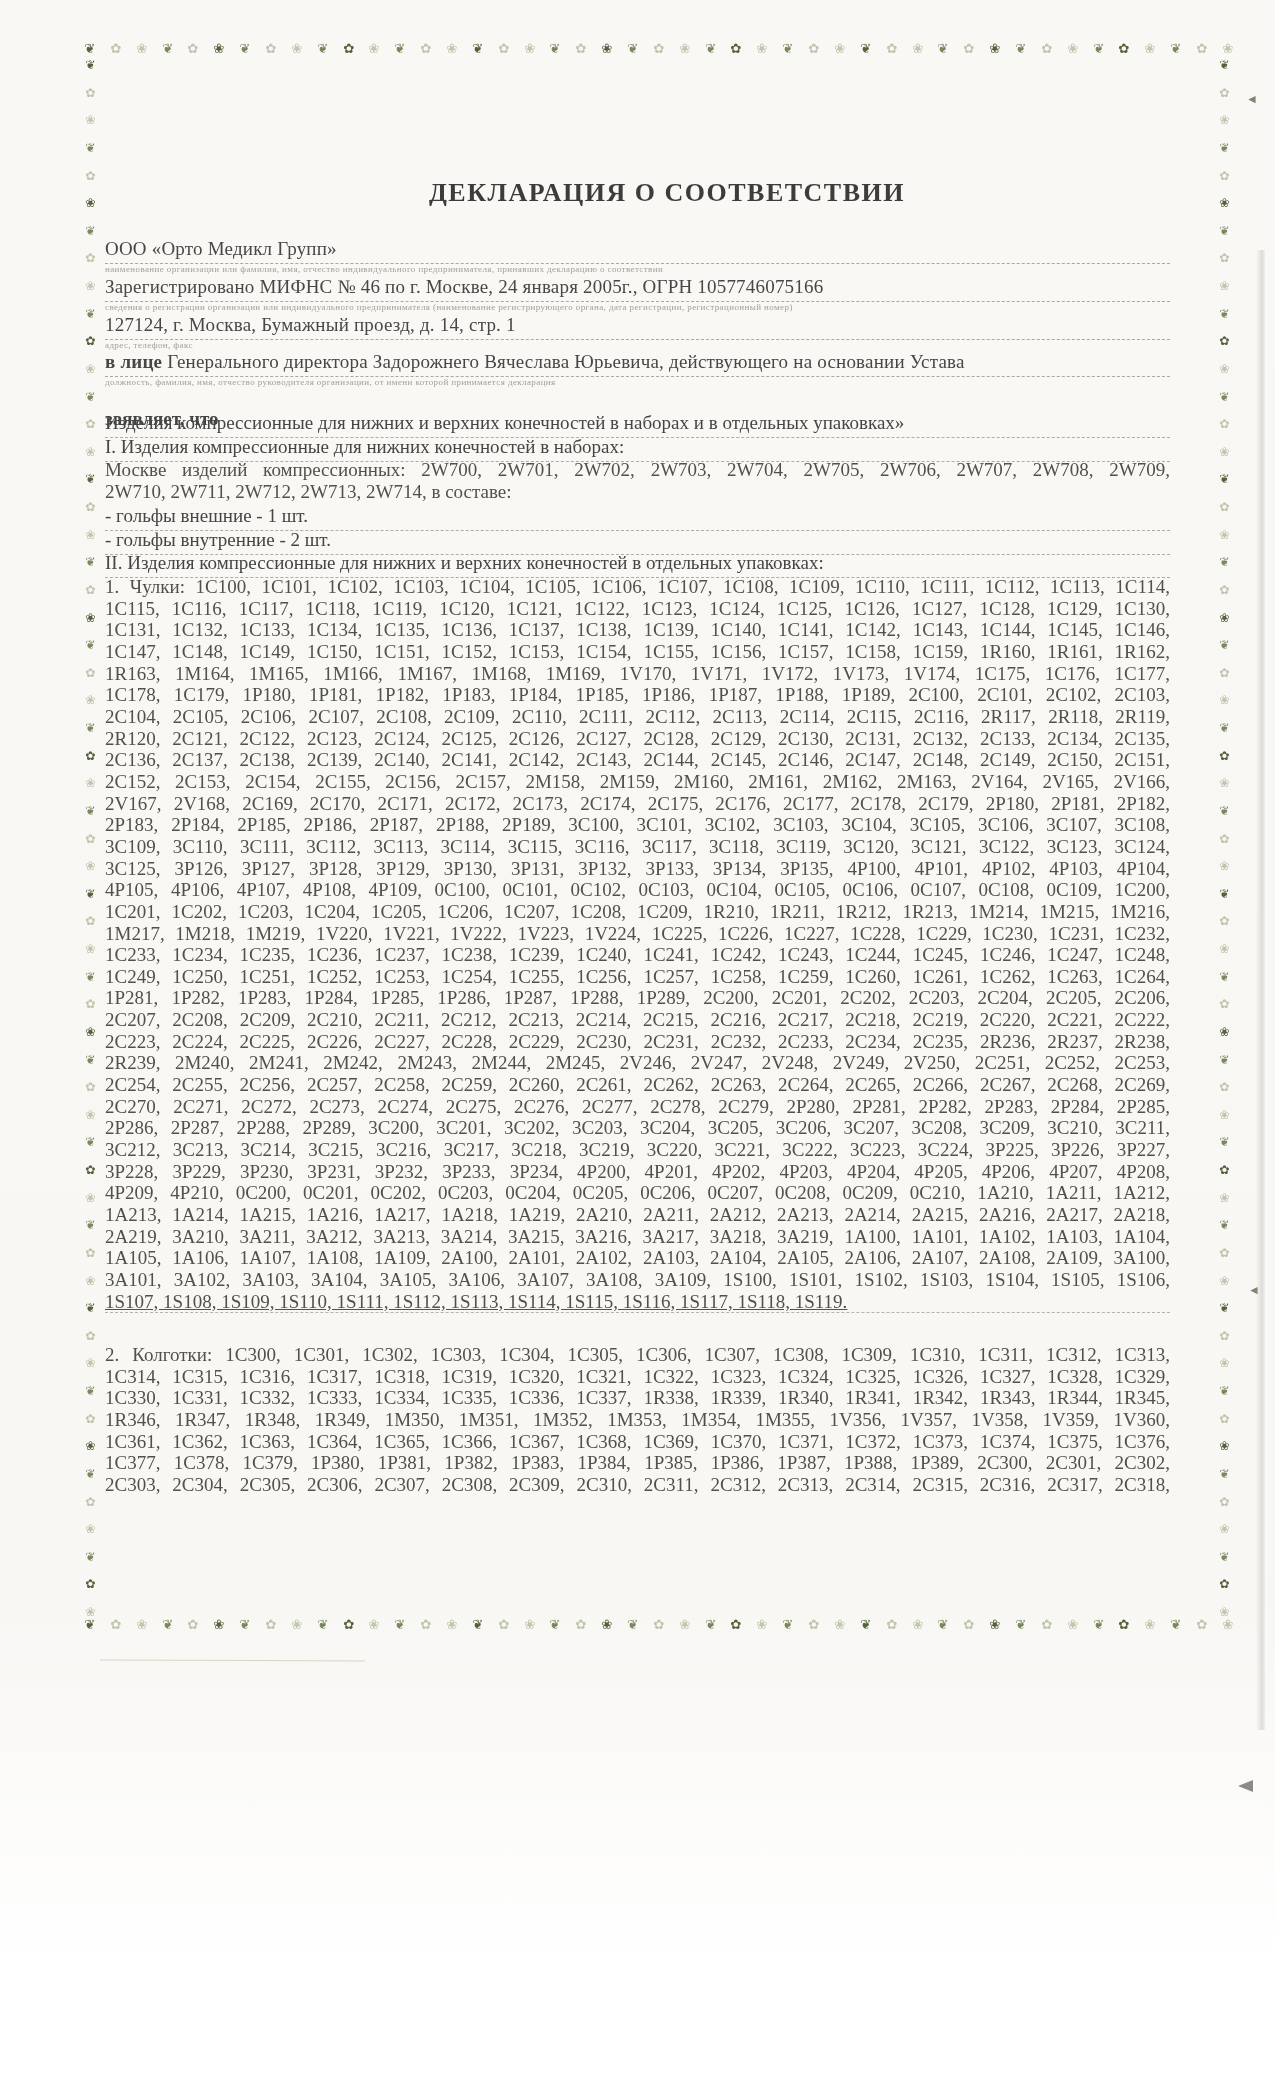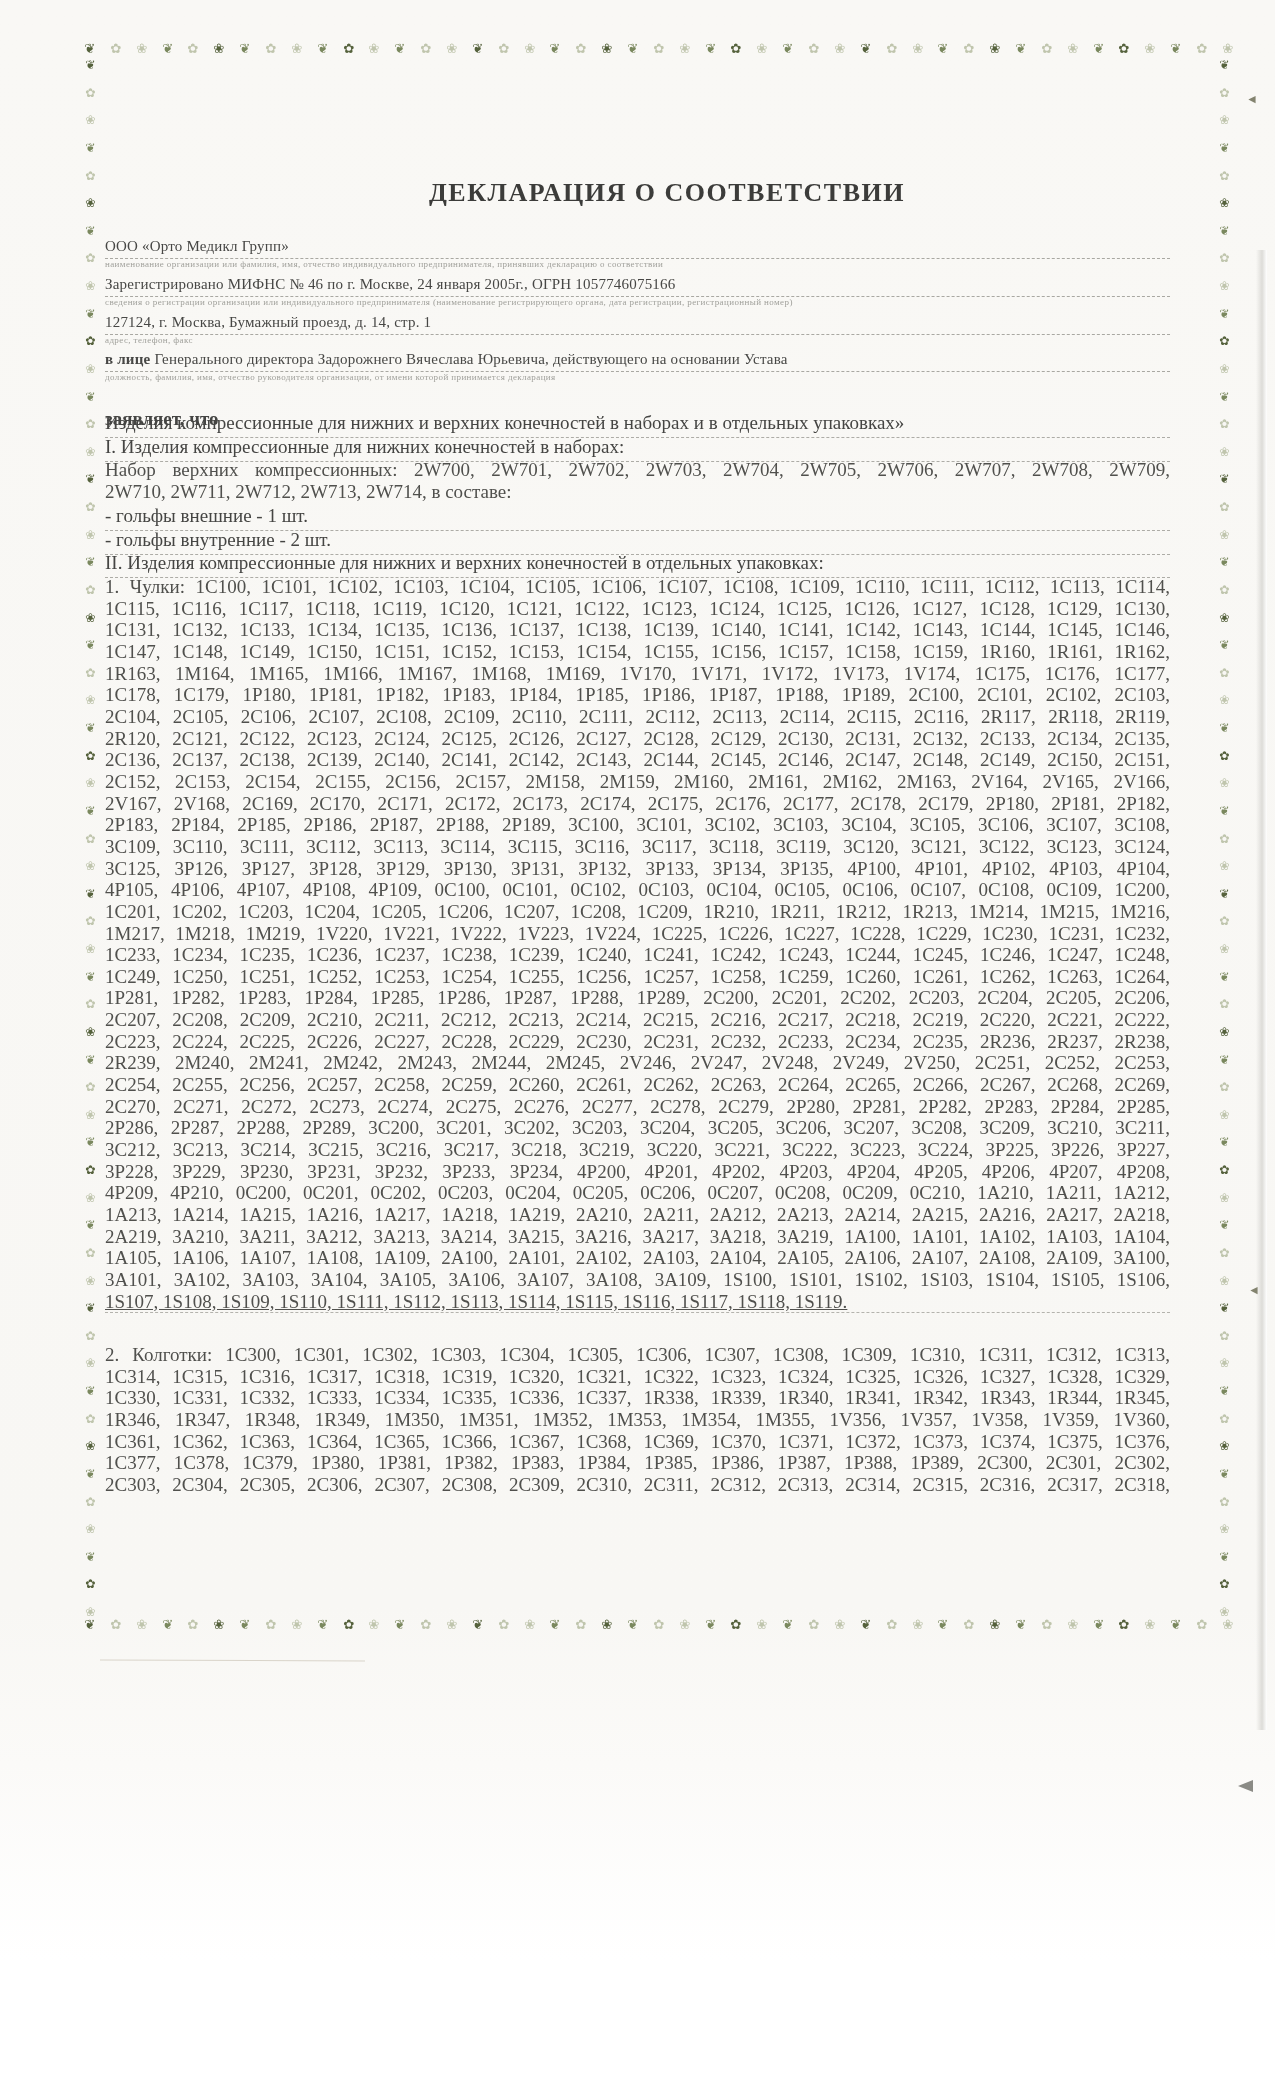--- a/index.html
+++ b/index.html
@@ -15,21 +15,21 @@
   .border-v{position:absolute;top:58px;height:1560px;width:16px;display:flex;flex-direction:column;
             justify-content:space-between;font-size:13px;line-height:13px;align-items:center;}
   .orn{display:inline-block;transform:scale(.95);}
   .orn-light{color:#adb596;opacity:.75;}
   .orn-dark{color:#6d7c4e;opacity:.9;}
   .orn-darkest{color:#4d5a33;opacity:.95;}
   
   .title{position:absolute;left:105px;width:800px;text-align:right;
          font-size:26px;font-weight:bold;color:#3c3c3a;letter-spacing:1.5px;}
   .field{position:absolute;left:105px;width:1065px;}
-  .field-text{font-size:15px;color:#474745;letter-spacing:.2px;white-space:nowrap;}
+  .field-text{font-size:19px;color:#474745;letter-spacing:.2px;white-space:nowrap;}
   .rule{border-bottom:1.6px dashed #a9a8a2;height:3px;width:100%;}
   .caption{margin-top:0;text-align:left;font-size:9px;color:#a0a09b;letter-spacing:.4px;
            font-family:"Liberation Serif",serif;}
   .bold{font-weight:bold;margin-top:20px;}
   .codes{position:absolute;left:105px;width:1065px;font-size:19px;color:#50504d;}
   .code-line{line-height:21.65px;white-space:nowrap;text-align:justify;text-align-last:justify;}
   .code-line.no-just{text-align-last:left;}
   .stockings .code-line:last-child{border-bottom:1.4px dashed #b4b3ad;text-decoration:underline;}
   .heading-line{position:absolute;left:105px;width:1065px;font-size:19px;color:#454543;
                 white-space:nowrap;}
@@ -285,21 +285,21 @@
     <div class="caption">должность, фамилия, имя, отчество руководителя организации, от имени которой принимается декларация</div>
   </div>
 
   <div class="heading-line under-dash" style="top:412px">Изделия компрессионные для нижних и верхних конечностей в наборах и в отдельных упаковках»</div>
 
   <div class="heading-line bold" style="top:388px">заявляет, что</div>
 
   <div class="heading-line under-dash" style="top:436px">I. Изделия компрессионные для нижних конечностей в наборах:</div>
 
   <div class="codes" style="top:459px;font-size:19px">
-      <div class="code-line">Набор верхних компрессионных: 2W700, 2W701, 2W702, 2W703, 2W704, 2W705, 2W706, 2W707, 2W708, 2W709,</div>
+      <div class="code-line">Москве изделий компрессионных: 2W700, 2W701, 2W702, 2W703, 2W704, 2W705, 2W706, 2W707, 2W708, 2W709,</div>
       <div class="code-line no-just">2W710, 2W711, 2W712, 2W713, 2W714, в составе:</div>
     </div>
 
   <div class="heading-line under-dash" style="top:505px">- гольфы внешние - 1 шт.</div>
   <div class="heading-line under-dash" style="top:529px">- гольфы внутренние - 2 шт.</div>
 
   <div class="heading-line under-dash" style="top:552px">II. Изделия компрессионные для нижних и верхних конечностей в отдельных упаковках:</div>
 
   <div class="codes stockings" style="top:576px">
       <div class="code-line">1. Чулки: 1C100, 1C101, 1C102, 1C103, 1C104, 1C105, 1C106, 1C107, 1C108, 1C109, 1C110, 1C111, 1C112, 1C113, 1C114,</div>

